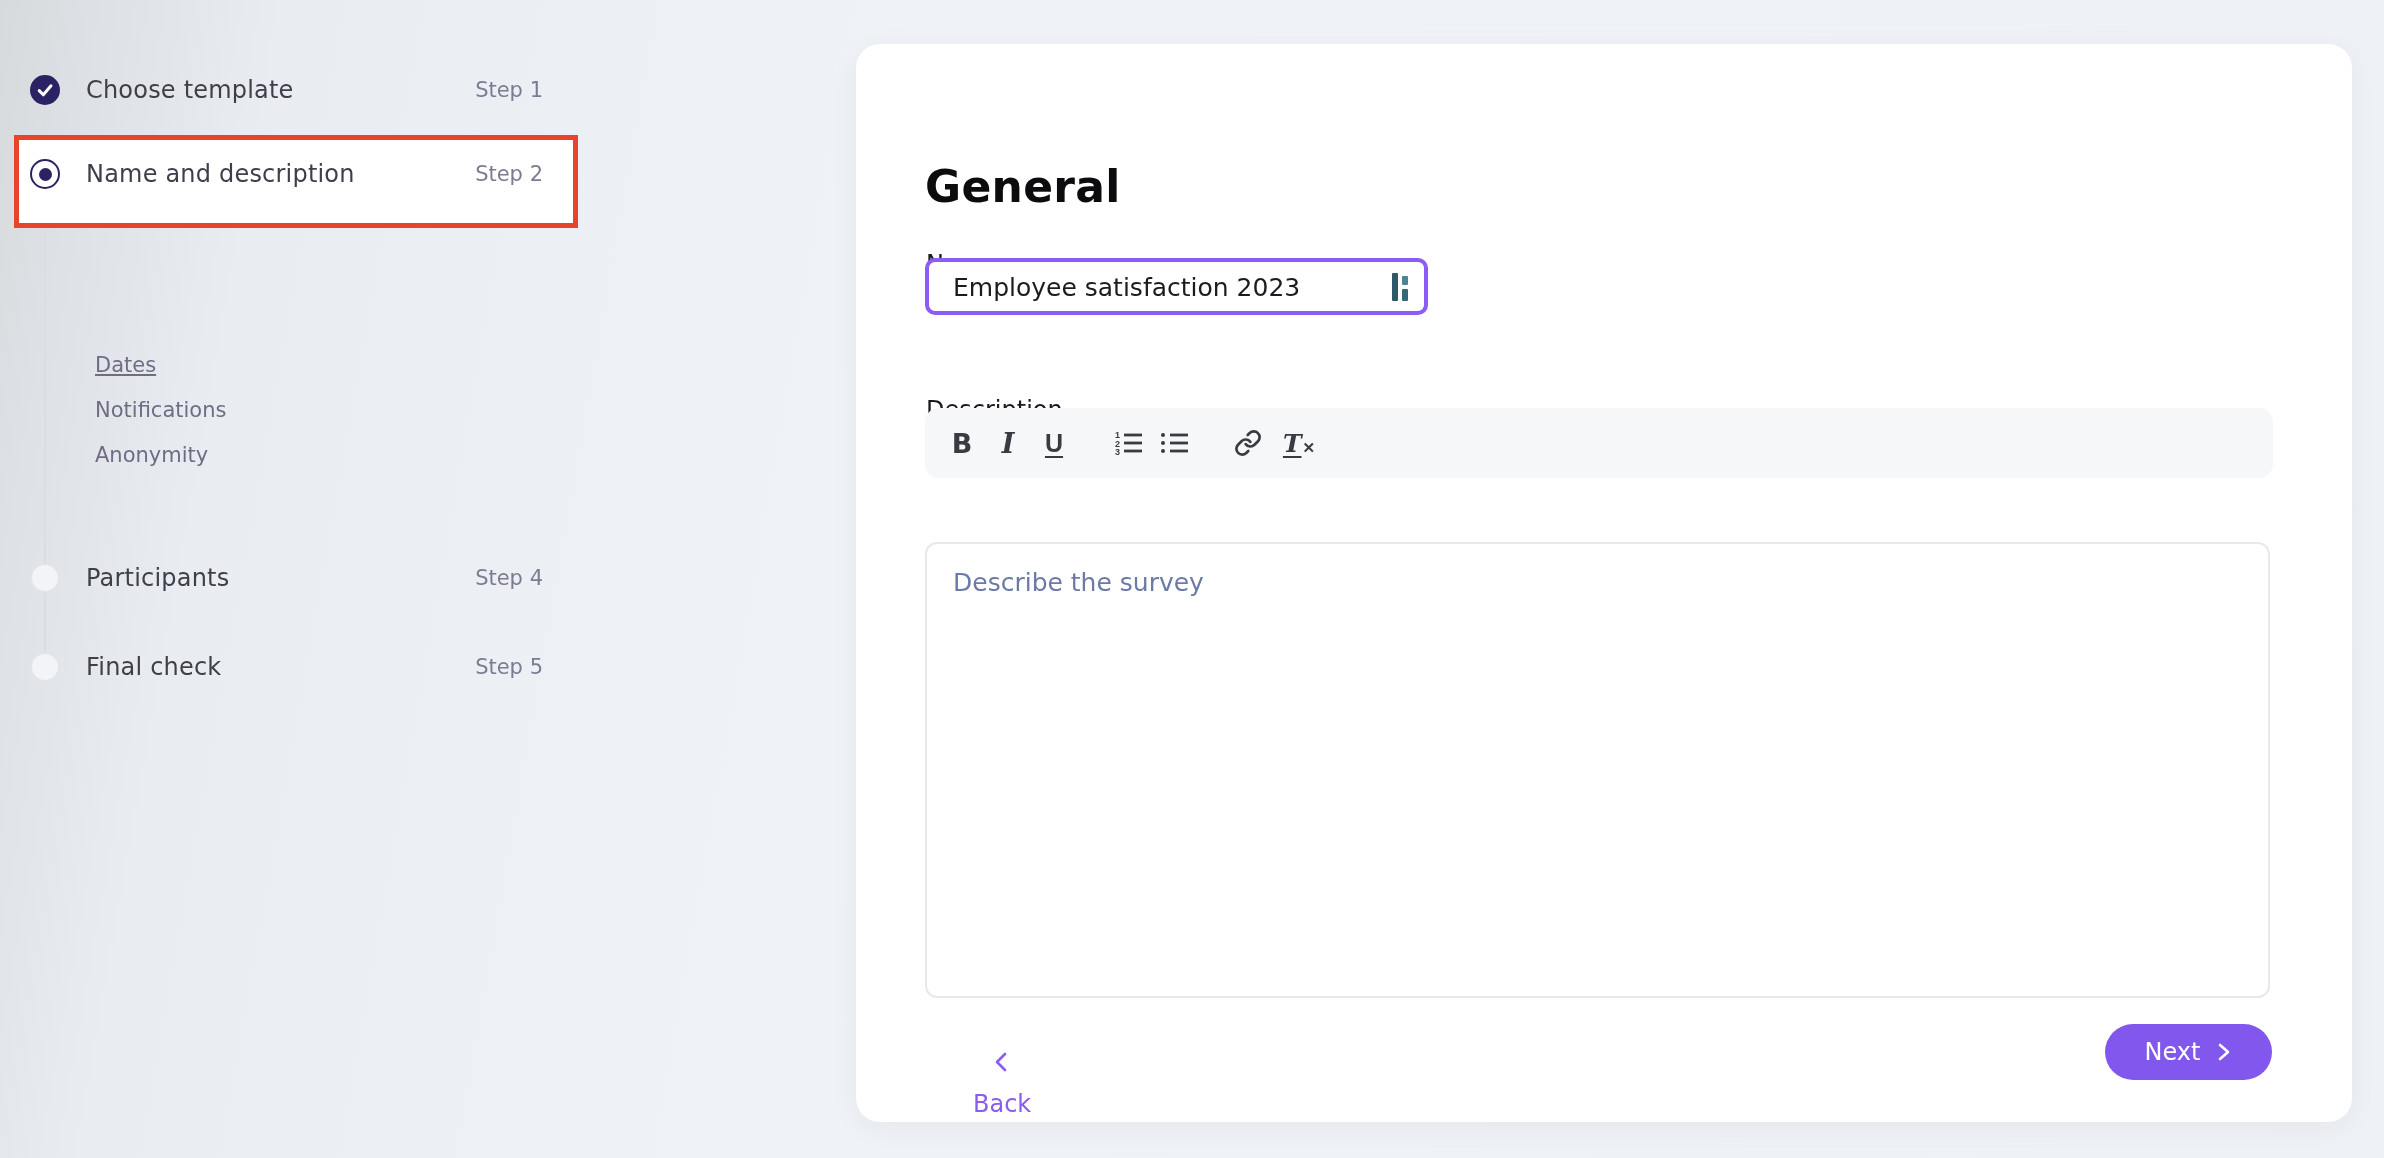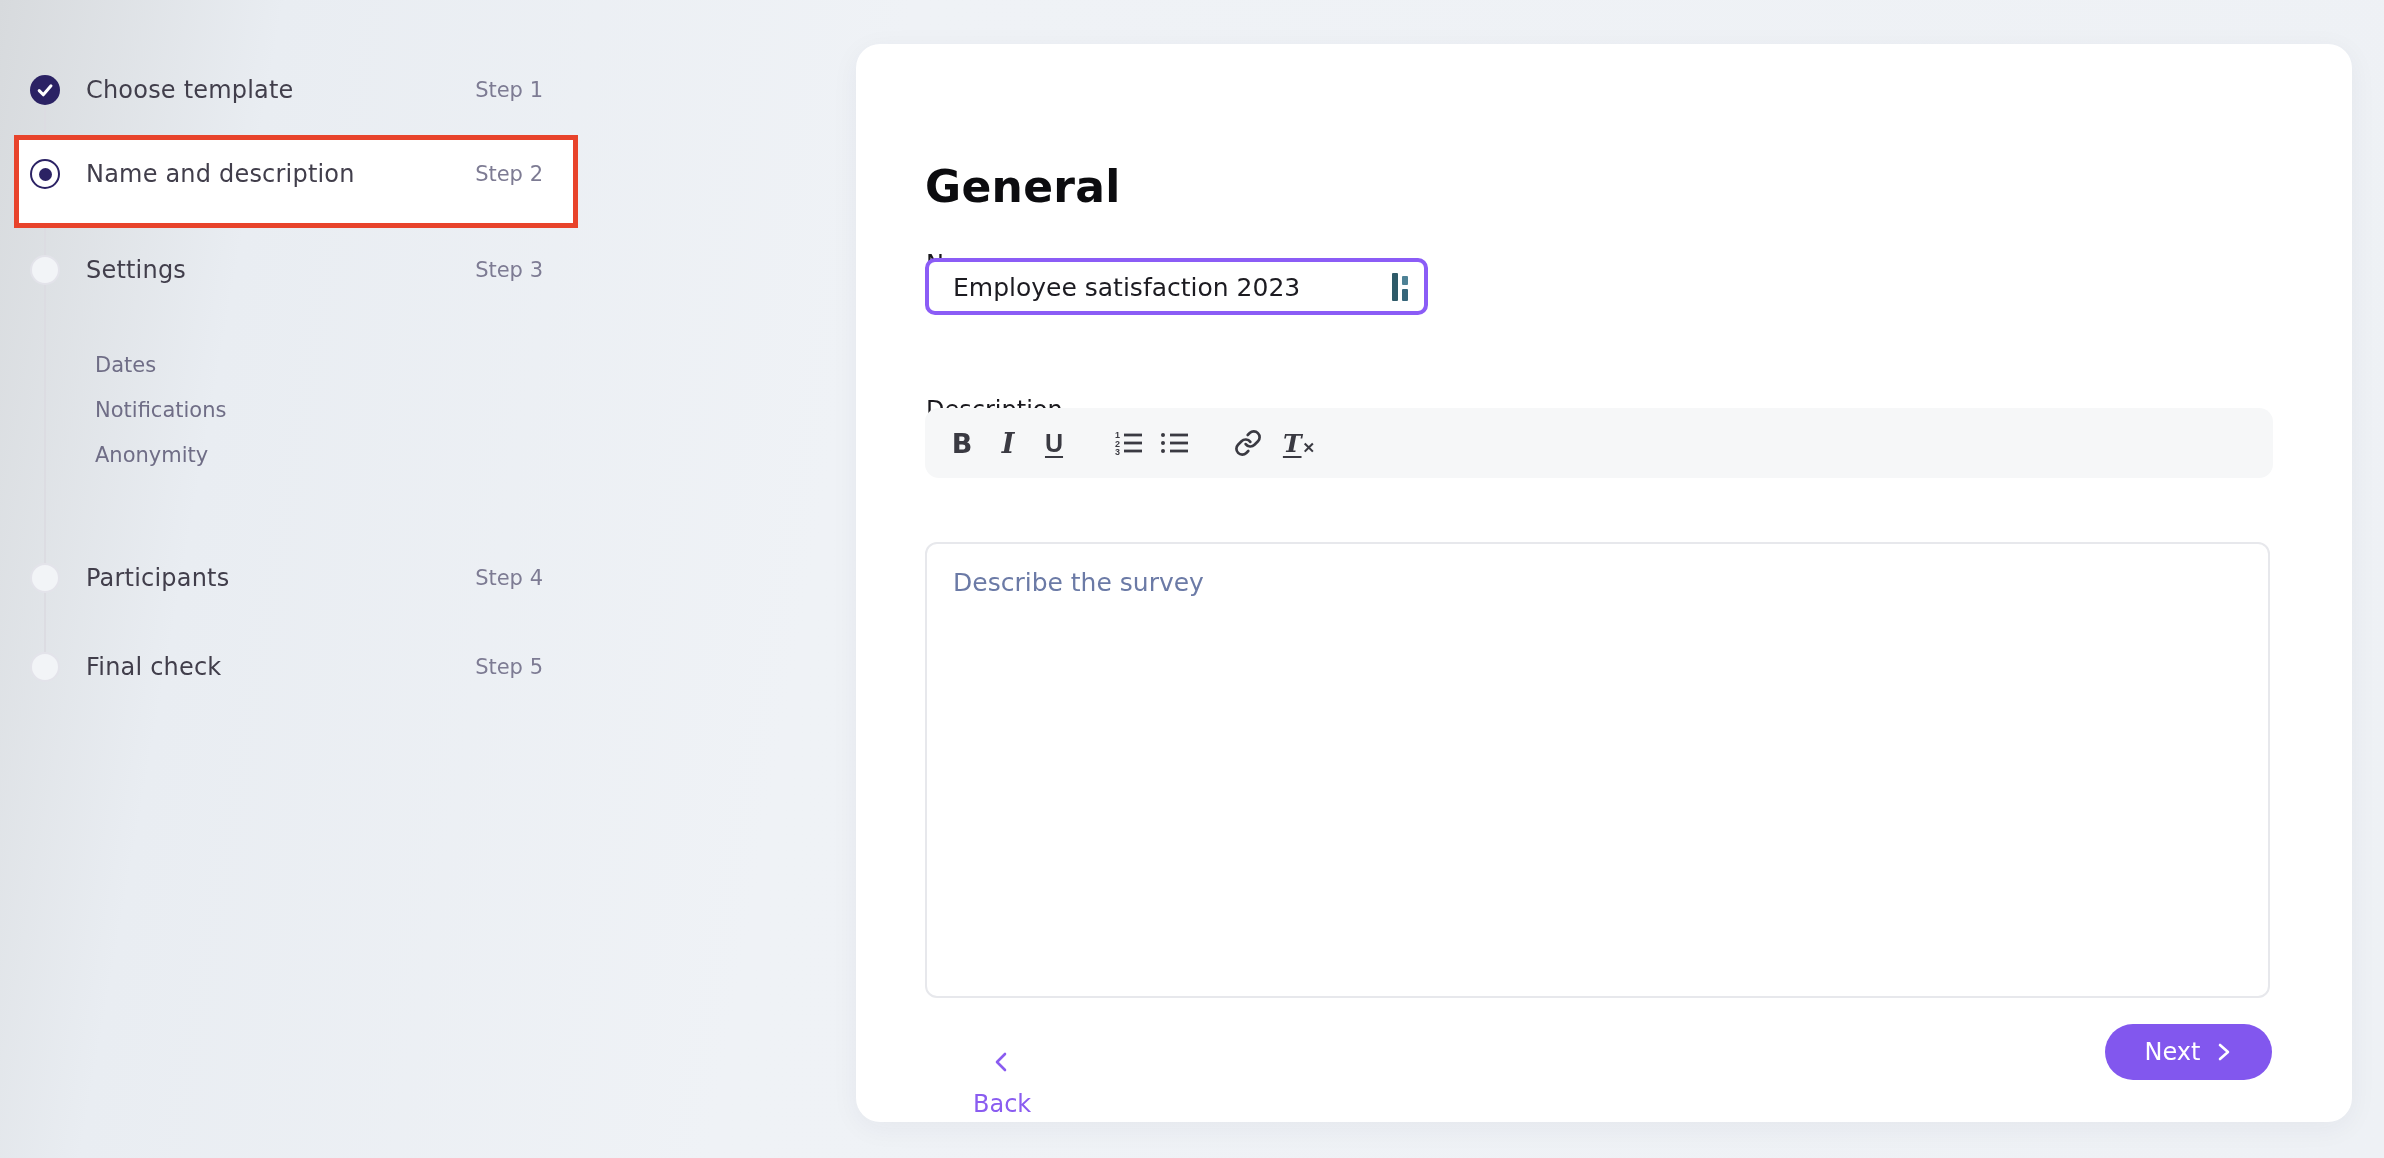--- a/index.html
+++ b/index.html
@@ -88,27 +88,22 @@
     </div>
 
     <div class="step-row" style="top:156px;">
       <span class="step-icon icon-radio">
           <span class="dot"></span>
         </span>
       <span class="step-label">Name and description</span>
       <span class="step-num">Step 2</span>
     </div>
 
-    <div class="step-row" style="top:252px;">
-      <span class="step-icon icon-empty"></span>
-      <span class="step-label">Settings</span>
-      <span class="step-num">Step 3</span>
-    </div>
 
-    <div class="substep" style="top:349px;">Dates</div>
+    <div class="substep" style="top:349px;text-decoration:underline;">Dates</div>
     <div class="substep" style="top:394px;">Notifications</div>
     <div class="substep" style="top:439px;">Anonymity</div>
 
     <div class="step-row" style="top:560px;">
       <span class="step-icon icon-empty"></span>
       <span class="step-label">Participants</span>
       <span class="step-num">Step 4</span>
     </div>
 
     <div class="step-row" style="top:649px;">

